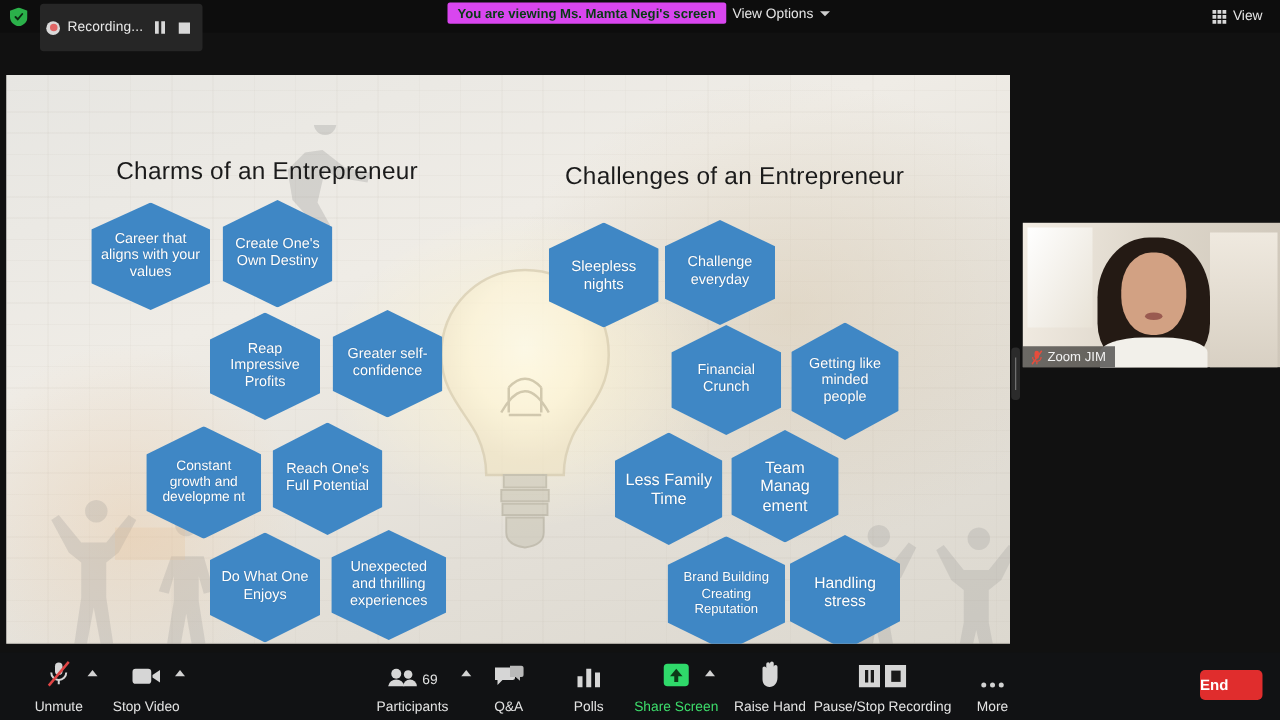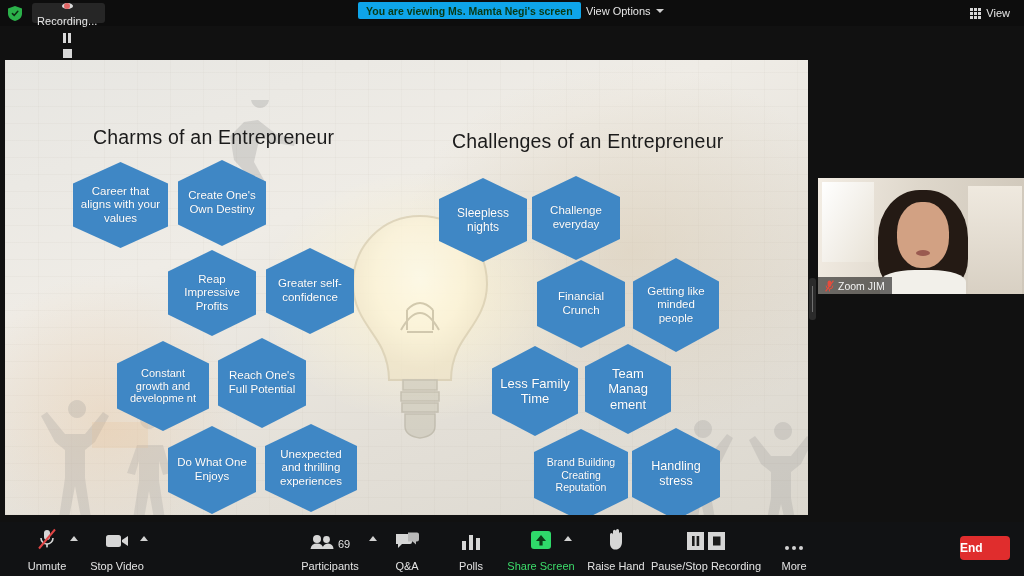--- a/index.html
+++ b/index.html
@@ -13,23 +13,23 @@
 
   
   #topbar {
     position: absolute; left: 0; top: 0; width: 1024px; height: 26px;
     background: #0d0d0d; display: flex; align-items: center;
   }
   .shield {
     position: absolute; left: 8px; top: 6px; width: 14px; height: 15px;
   }
   #rec-pill {
-    position: absolute; left: 32px; top: 3px; height: 20px;
+    position: absolute; left: 32px; top: 3px; height: 38px;
     background: #262626; border-radius: 3px;
-    display: flex; align-items: center; padding: 0 7px 0 5px; gap: 6px; flex-direction: column;
+    display: flex; align-items: center; padding: 0 7px 0 5px; gap: 6px;
   }
   .rec-dot {
     width: 11px; height: 11px; border-radius: 50%;
     background: #d9d9d9; display: flex; align-items: center; justify-content: center;
   }
   .rec-dot i { width: 6px; height: 6px; border-radius: 50%; background: #e06666; display:block; }
   #rec-label { color: #e8e8e8; font-size: 11px; letter-spacing: .1px; }
   .ctl-ic { display: flex; align-items: center; justify-content: center; width: 14px; height: 14px; }
   .pause-ic { display: flex; gap: 2px; }
   .pause-ic b { width: 3px; height: 10px; background: #d8d8d8; display: block; }
@@ -162,21 +162,21 @@
           <span class="pause-ic">
             <b></b>
             <b></b>
           </span>
         </span>
       <span class="ctl-ic">
           <span class="stop-ic"></span>
         </span>
     </div>
 
-    <div id="view-banner" style="background: #0ea5e9; text-align: right;">
+    <div id="view-banner" style="background: #d946ef; text-align: right;">
       <span>You are viewing Ms. Mamta Negi's screen</span>
     </div>
 
     <div id="view-options">
       <span>View Options</span>
       <i class="caret-dn"></i>
     </div>
 
     <div id="view-btn">
       <span class="grid-ic">

